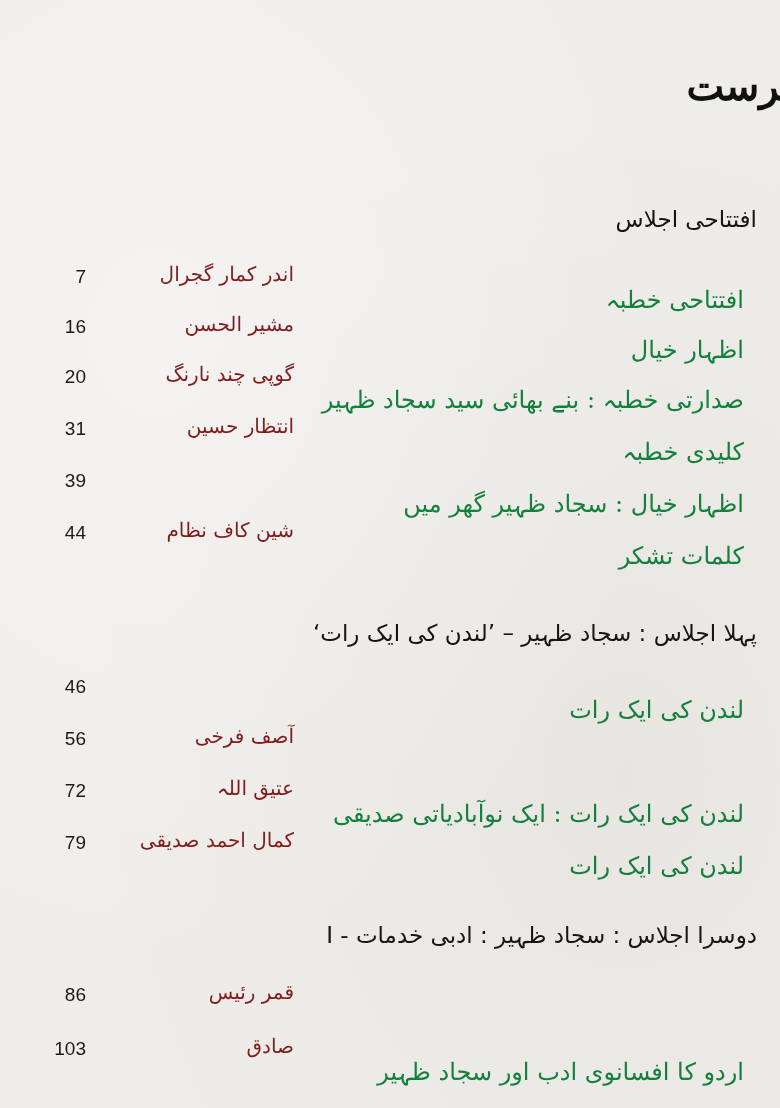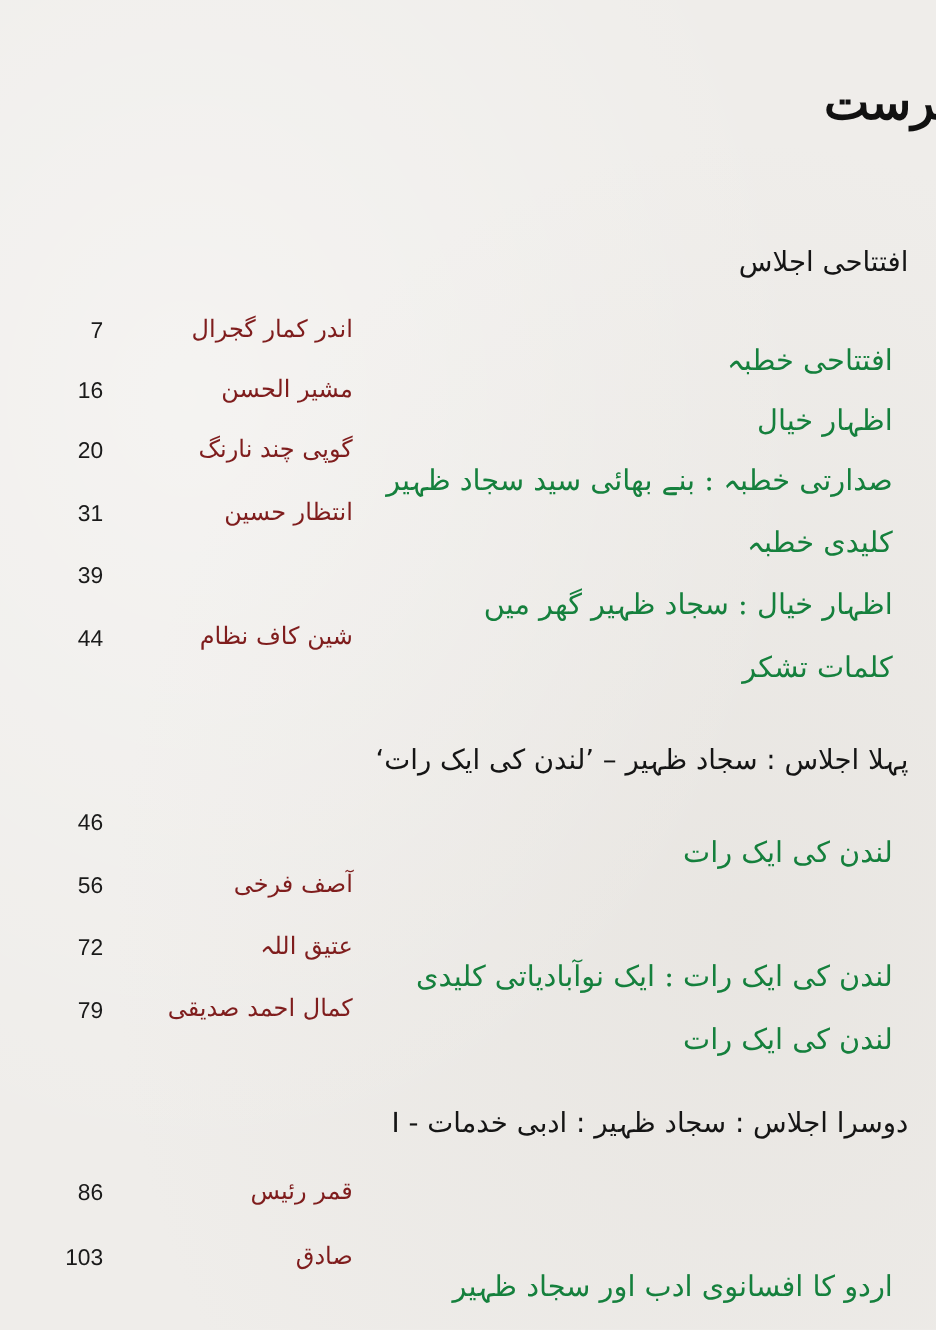--- a/index.html
+++ b/index.html
@@ -87,21 +87,21 @@
 
   <div class="row" style="top:672px;">
     <span class="entry-title">لندن کی ایک رات</span>
     <span class="entry-page">46</span>
   </div>
   <div class="row" style="top:724px;">
     <span class="entry-author">آصف فرخی</span>
     <span class="entry-page">56</span>
   </div>
   <div class="row" style="top:776px;">
-    <span class="entry-title">لندن کی ایک رات : ایک نوآبادیاتی کلیدی</span>
+    <span class="entry-title">لندن کی ایک رات : ایک نوآبادیاتی صدیقی</span>
     <span class="entry-author">عتیق اللہ</span>
     <span class="entry-page">72</span>
   </div>
   <div class="row" style="top:828px;">
     <span class="entry-title">لندن کی ایک رات</span>
     <span class="entry-author">کمال احمد صدیقی</span>
     <span class="entry-page">79</span>
   </div>
 
   <div class="section-heading" style="top:922px;margin-left:32px;">دوسرا اجلاس : سجاد ظہیر : ادبی خدمات - I</div>

